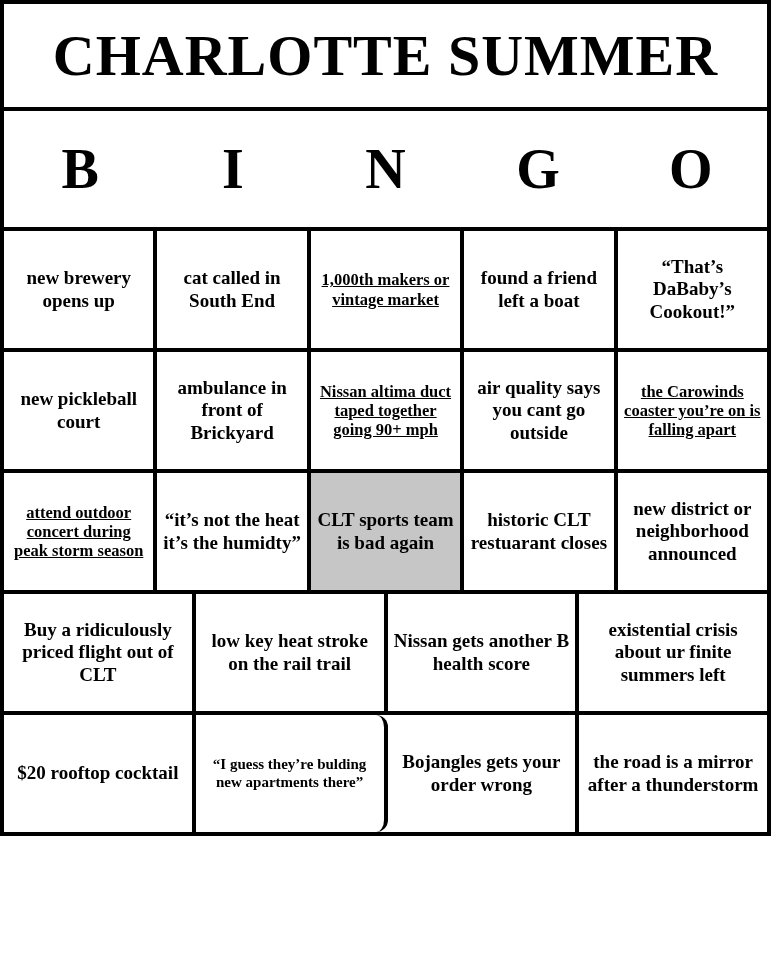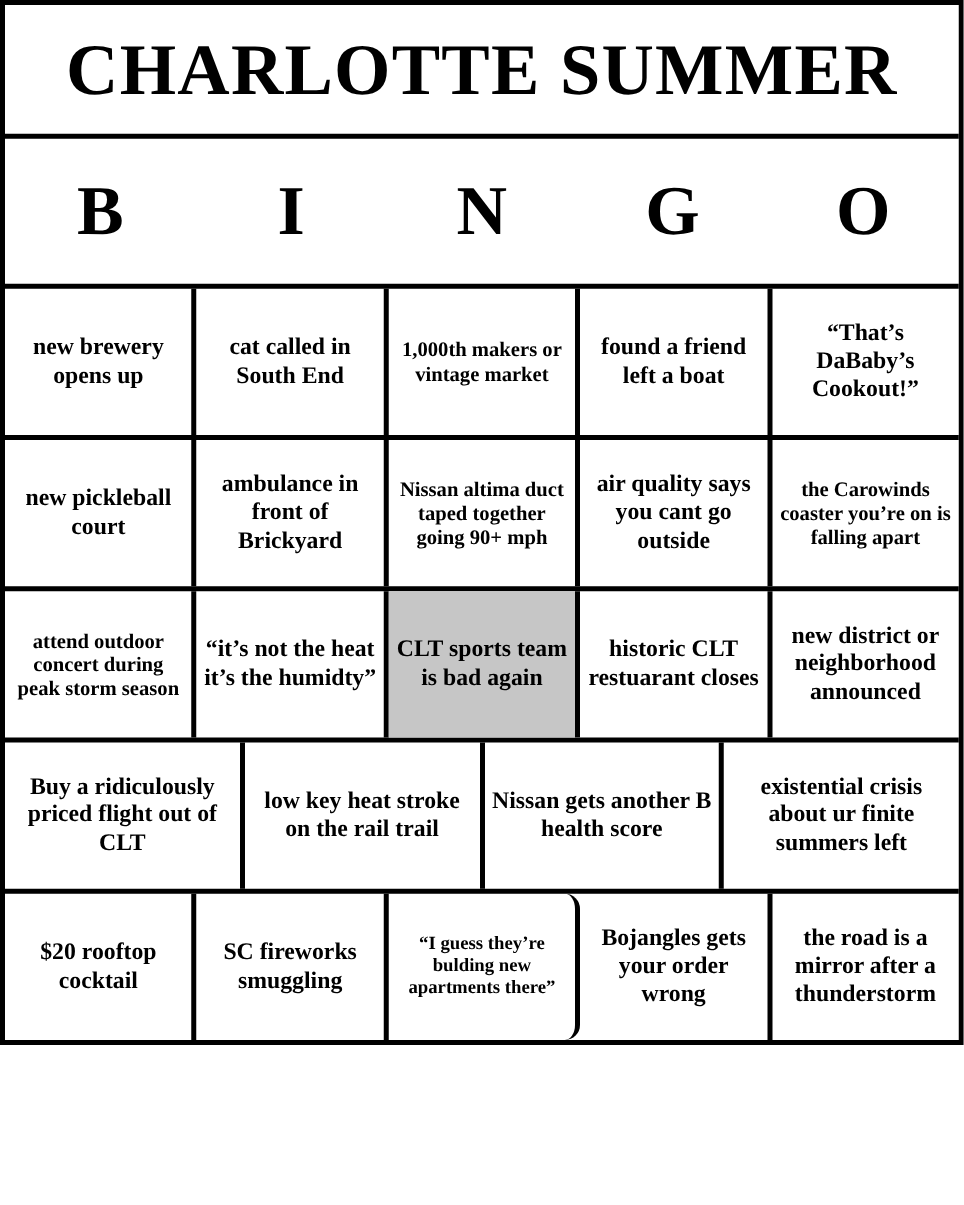--- a/index.html
+++ b/index.html
@@ -83,20 +83,21 @@
     font-size: 19px;
     word-wrap: break-word;
     hyphens: none;
   }
   .cell:last-child {
     border-right: none;
     align-items: center;
   }
   .cell.small {
     font-size: 16.5px;
+    text-decoration: underline;
   }
   .cell.tiny {
     font-size: 15px;
     border-radius: 12px;
   }
   .cell.marked {
     background: #c6c6c6;
   }
   .cell-text {
     display: block;
@@ -188,23 +189,20 @@
         </div>
       <div class="cell">
           <span class="cell-text">existential crisis about ur finite summers left</span>
         </div>
     </div>
 
     <div class="grid-row">
       <div class="cell">
           <span class="cell-text">$20 rooftop cocktail</span>
         </div>
-      <div class="cell">
-          <span class="cell-text">SC fireworks smuggling</span>
-        </div>
       <div class="cell tiny">
           <span class="cell-text">“I guess they’re bulding new apartments there”</span>
         </div>
       <div class="cell">
           <span class="cell-text">Bojangles gets your order wrong</span>
         </div>
       <div class="cell">
           <span class="cell-text">the road is a mirror after a thunderstorm</span>
         </div>
     </div>

